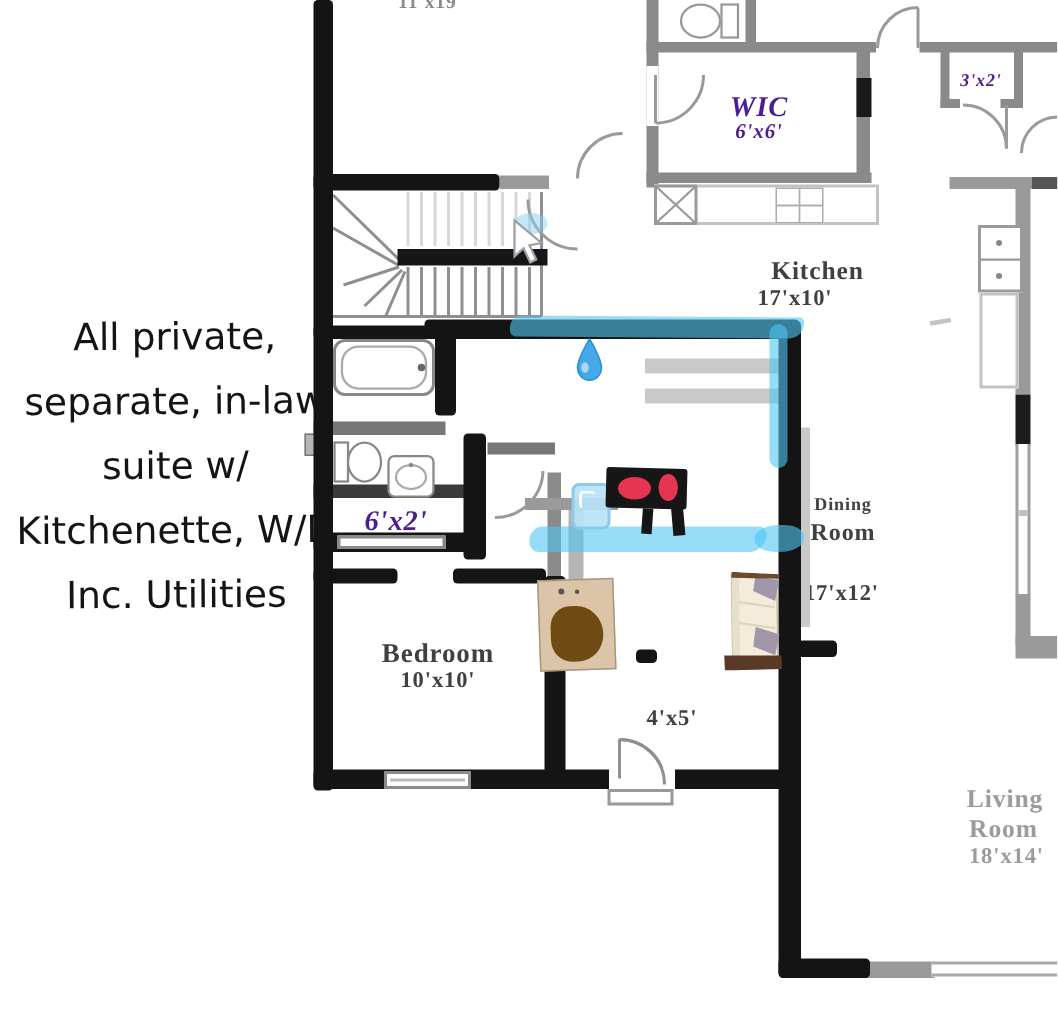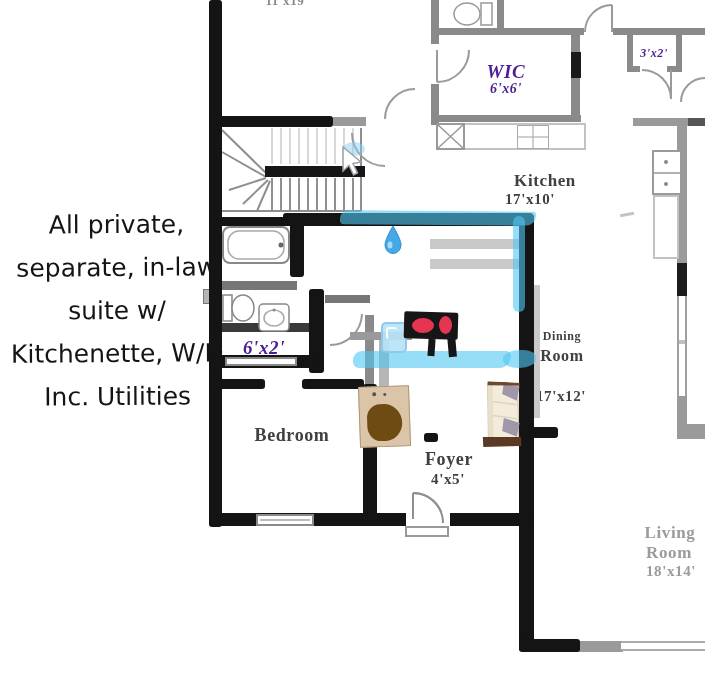--- a/index.html
+++ b/index.html
@@ -180,21 +180,21 @@
   <div class="lbl lbl-mid z2" style="left:466px;top:61px;width:80px;font-size:19px">WIC</div>
   <div class="lbl lbl-mid z2" style="left:466px;top:81px;width:80px;font-size:14px">6'x6'</div>
   <div class="lbl lbl-mid z2" style="left:629px;top:46px;width:50px;font-size:12px">3'x2'</div>
   <div class="lbl z2" style="left:495px;top:171px;width:100px;font-size:17px">Kitchen</div>
   <div class="lbl z2" style="left:480px;top:191px;width:100px;font-size:15px">17'x10'</div>
   <div class="lbl z2" style="left:522px;top:329px;width:80px;font-size:12px">Dining</div>
   <div class="lbl z2" style="left:522px;top:347px;width:80px;font-size:16px">Room</div>
   <div class="lbl z2" style="left:521px;top:388px;width:80px;font-size:15px">17'x12'</div>
   <div class="lbl lbl-mid z2" style="left:234px;top:337px;width:60px;font-size:19px">6'x2'</div>
   <div class="lbl z2" style="left:232px;top:425px;width:120px;font-size:18px">Bedroom</div>
-  <div class="lbl z2" style="left:399px;top:449px;width:100px;font-size:18px">Foyer</div>
+  <div class="lbl z2" style="left:232px;top:446px;width:120px;font-size:15px">10'x10'</div>
   <div class="lbl z2" style="left:398px;top:471px;width:100px;font-size:15px">4'x5'</div>
   <div class="lbl lbl-light z2" style="left:620px;top:523px;width:100px;font-size:17px">Living</div>
   <div class="lbl lbl-light z2" style="left:619px;top:543px;width:100px;font-size:17px">Room</div>
   <div class="lbl lbl-light z2" style="left:621px;top:563px;width:100px;font-size:15px">18'x14'</div>
 
   <div class="bw z4" style="left:209px;top:0;width:13px;height:527px"></div>
   <div class="bw z4" style="left:209px;top:116px;width:124px;height:11px"></div>
   <div class="bw z4" style="left:209px;top:217px;width:84px;height:9px"></div>
   <div class="bw z4" style="left:290px;top:222px;width:14px;height:55px"></div>
   <div class="bw z4" style="left:283px;top:213px;width:250px;height:13px"></div>

